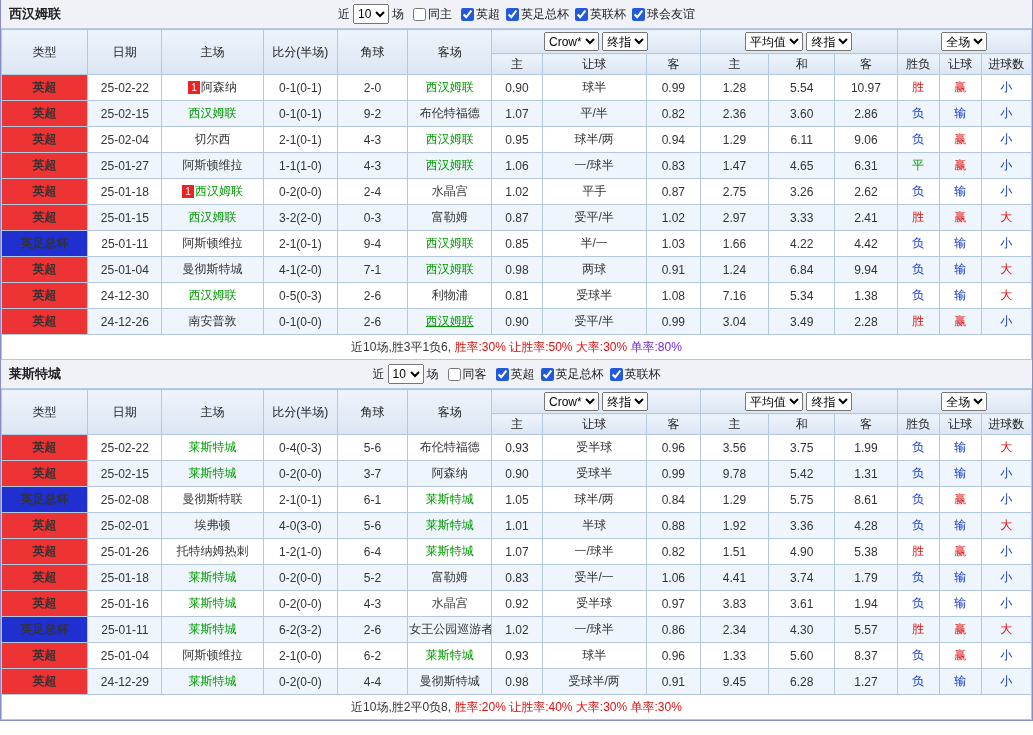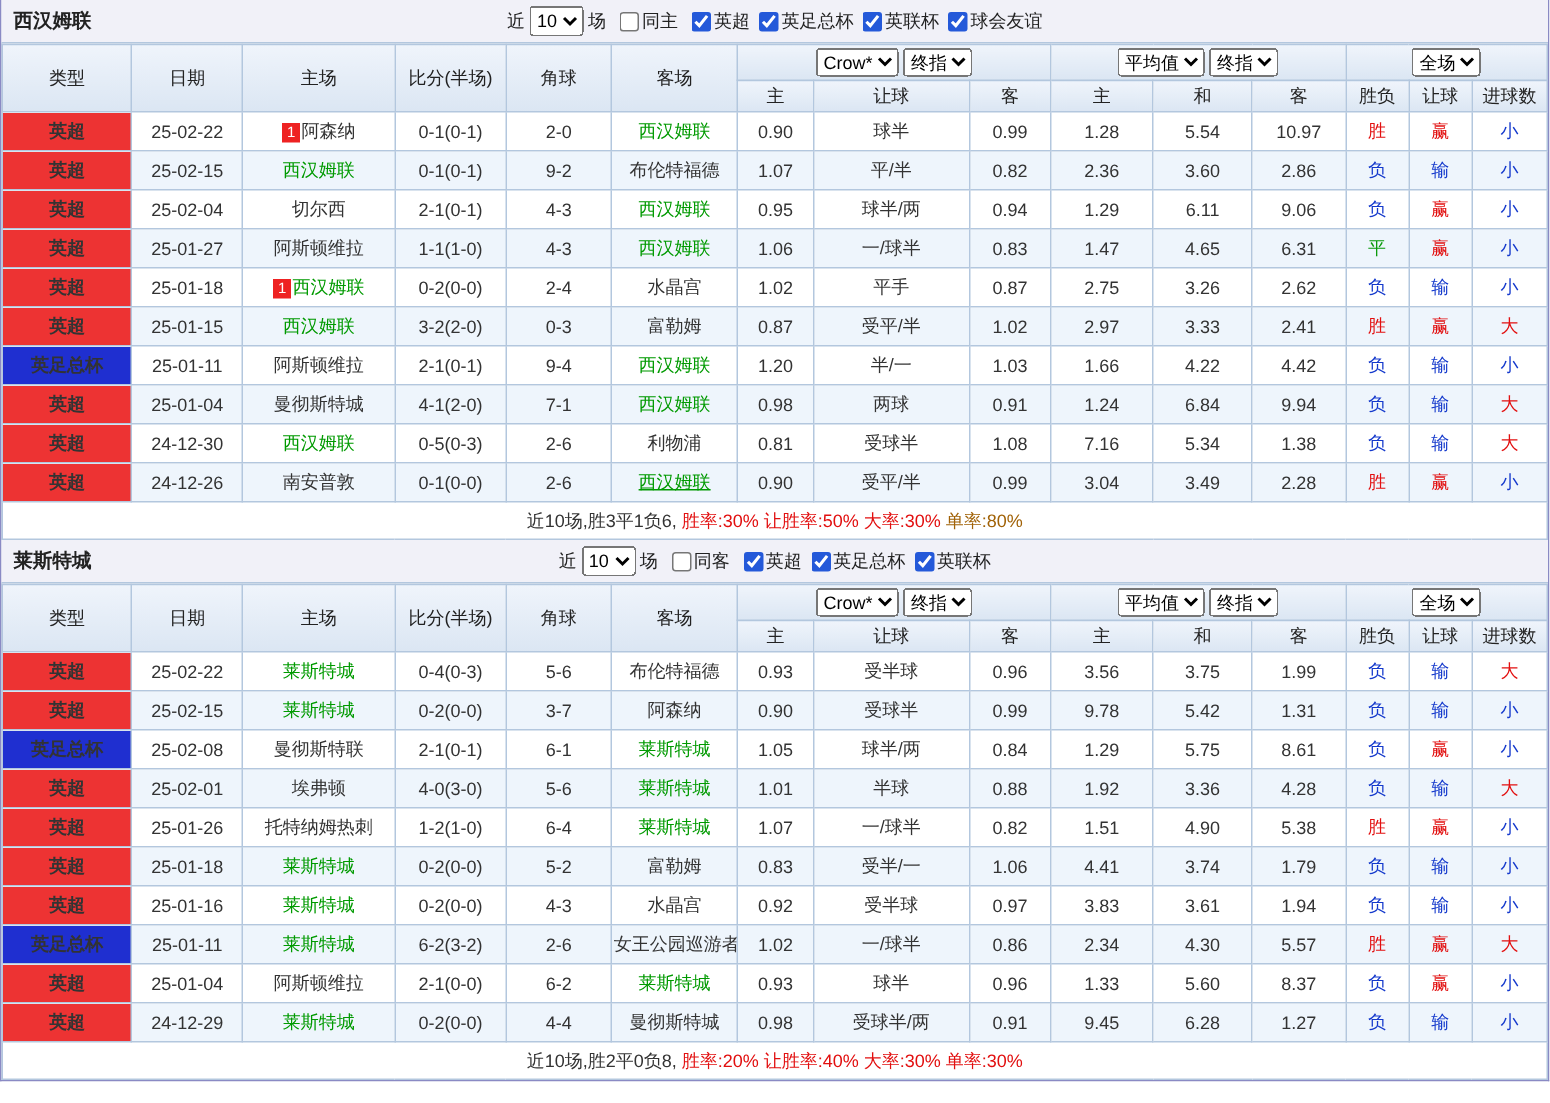--- a/index.html
+++ b/index.html
@@ -265,21 +265,21 @@
     <td class="league" style="background: rgb(31, 47, 208);">英足总杯</td>
     <td>25-01-11</td>
     <td>
       <span>阿斯顿维拉</span>
     </td>
     <td class="score">2-1(0-1)</td>
     <td>9-4</td>
     <td>
       <span class="subject">西汉姆联</span>
     </td>
-    <td>1.20</td>
+    <td>0.85</td>
     <td>半/一</td>
     <td>1.03</td>
     <td>1.66</td>
     <td>4.22</td>
     <td>4.42</td>
     <td style="color: rgb(20, 57, 204);">负</td>
     <td style="color: rgb(20, 57, 204);">输</td>
     <td style="color: rgb(20, 57, 204);">小</td>
   </tr>
 
@@ -344,21 +344,21 @@
     <td>3.04</td>
     <td>3.49</td>
     <td>2.28</td>
     <td style="color: rgb(226, 15, 15);">胜</td>
     <td style="color: rgb(226, 15, 15);">赢</td>
     <td style="color: rgb(20, 57, 204);">小</td>
   </tr>
 </tbody>
       <tfoot>
         <tr>
-          <td colspan="15" class="summary"><span style="color: rgb(51, 51, 51);">近10场,胜3平1负6, </span><span style="color: rgb(226, 15, 15);">胜率:30% </span><span style="color: rgb(226, 15, 15);">让胜率:50% </span><span style="color: rgb(226, 15, 15);">大率:30% </span><span style="color: #a16207;">单率:80%</span></td>
+          <td colspan="15" class="summary"><span style="color: rgb(51, 51, 51);">近10场,胜3平1负6, </span><span style="color: rgb(226, 15, 15);">胜率:30% </span><span style="color: rgb(226, 15, 15);">让胜率:50% </span><span style="color: rgb(226, 15, 15);">大率:30% </span><span style="color: #6d28d9;">单率:80%</span></td>
         </tr>
       </tfoot>
     </table>
   </div>
 
   <div class="section">
     <div class="section-head">
       <span class="team-name">莱斯特城</span>
       <div class="filters">
         <span>近</span>

